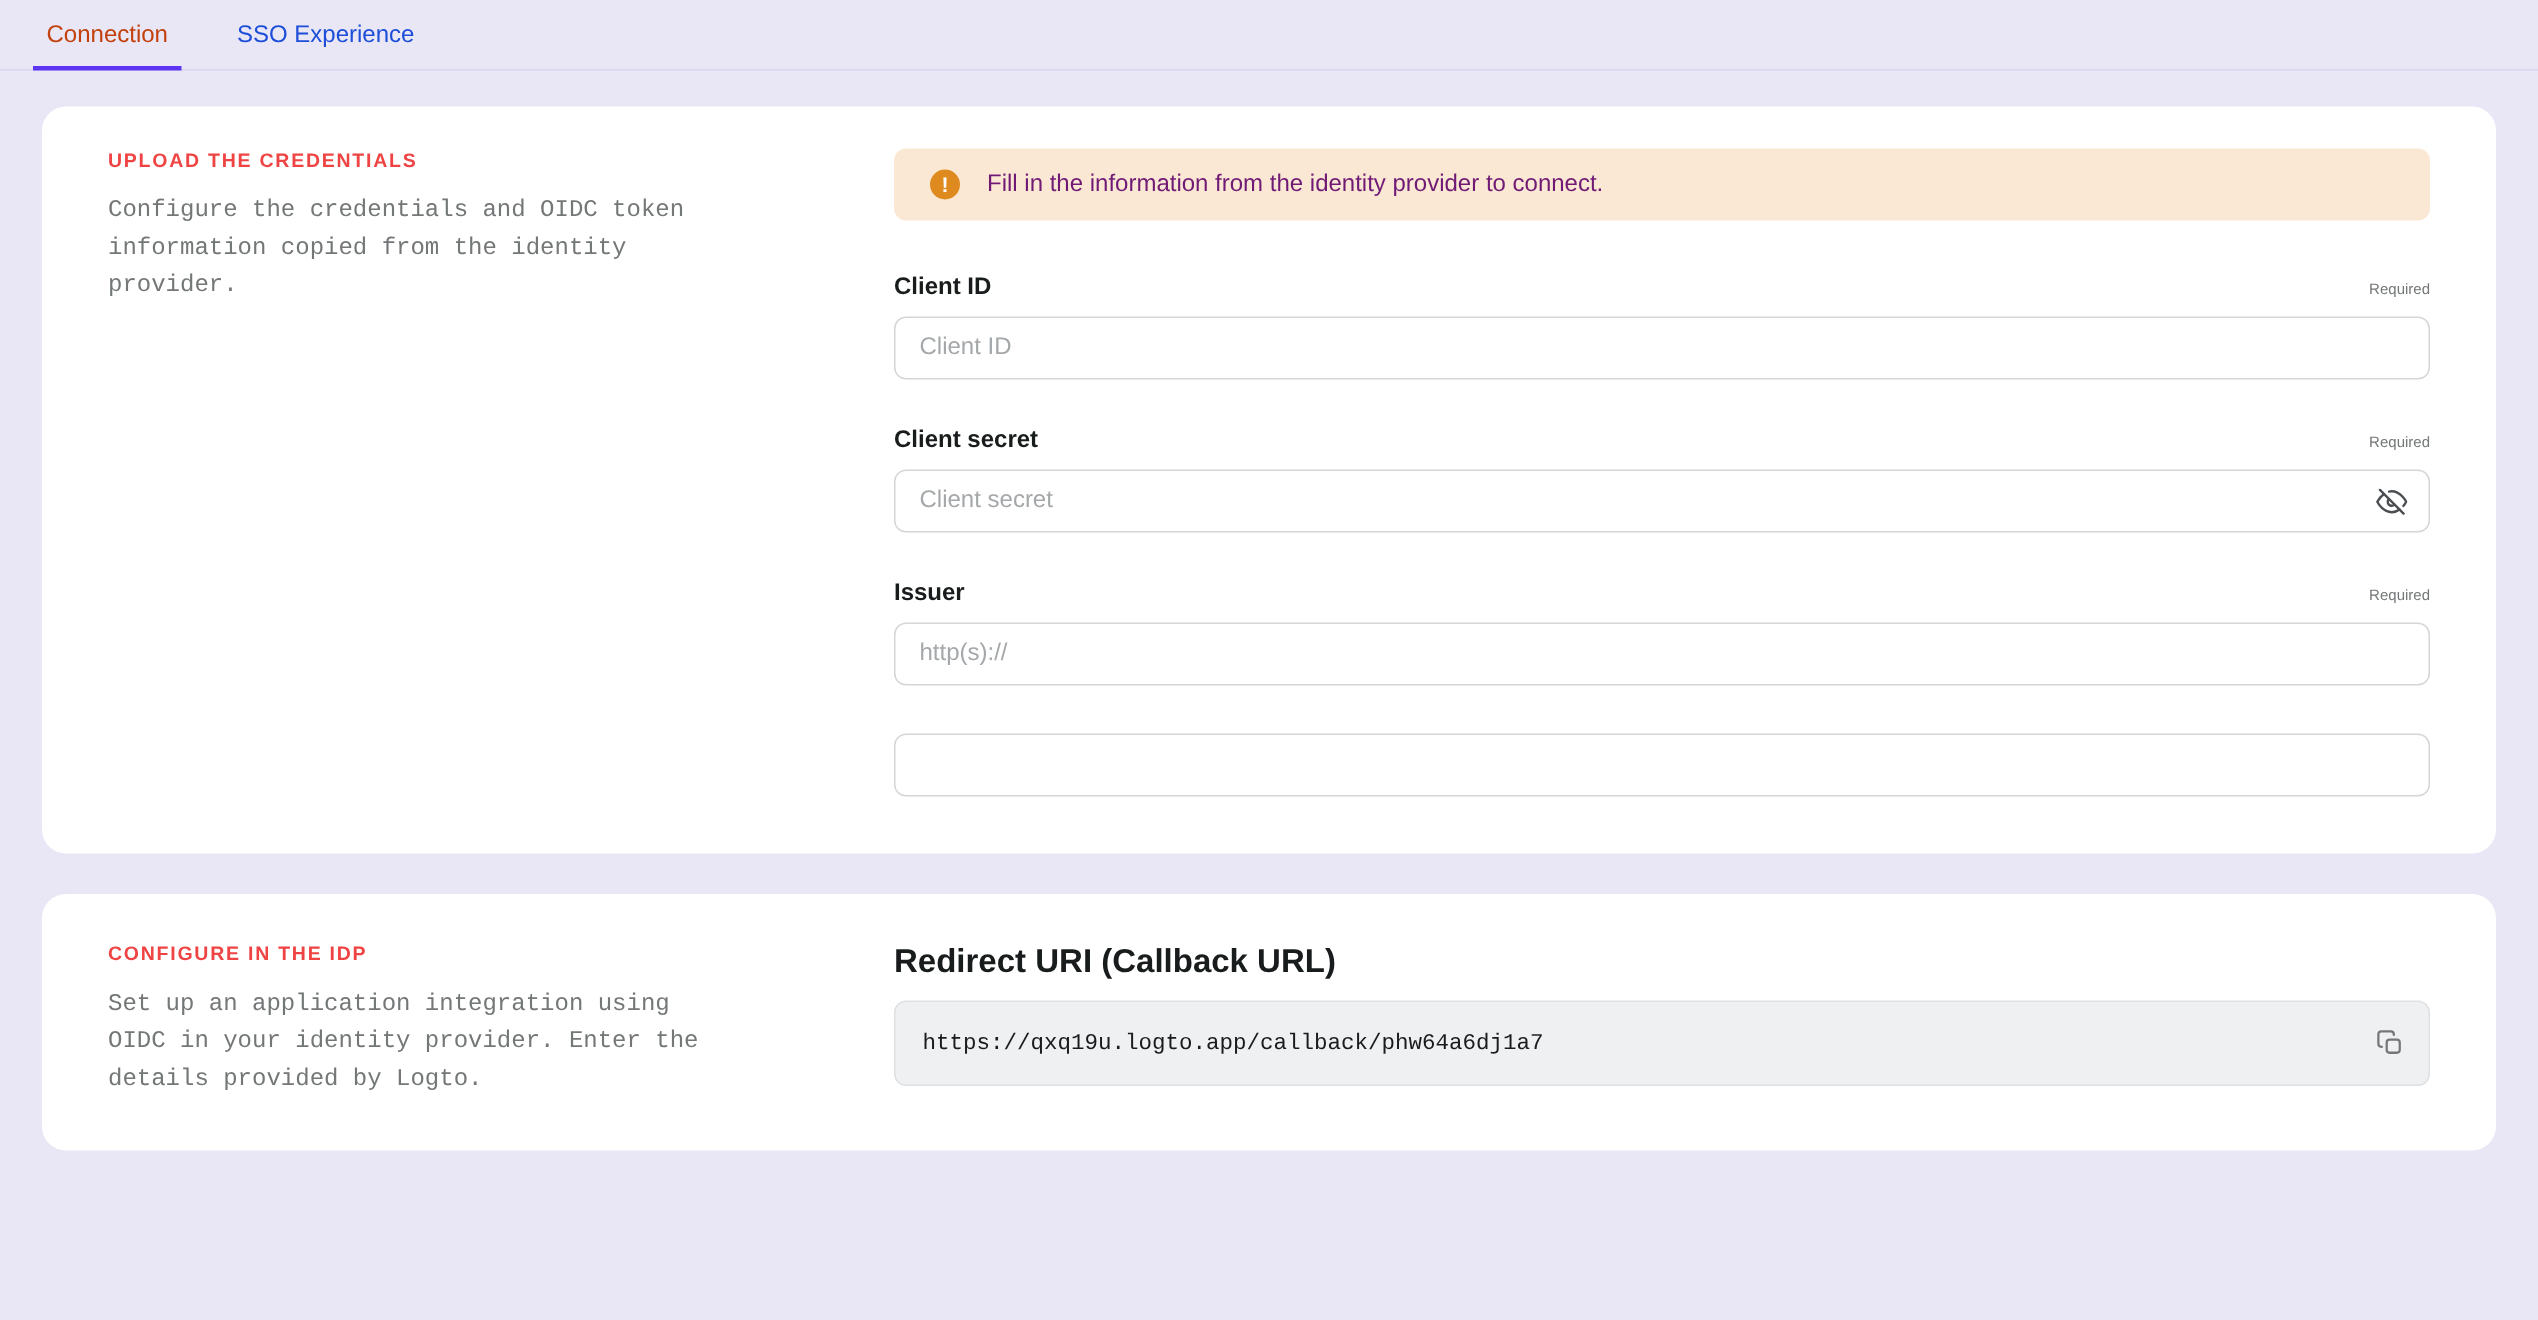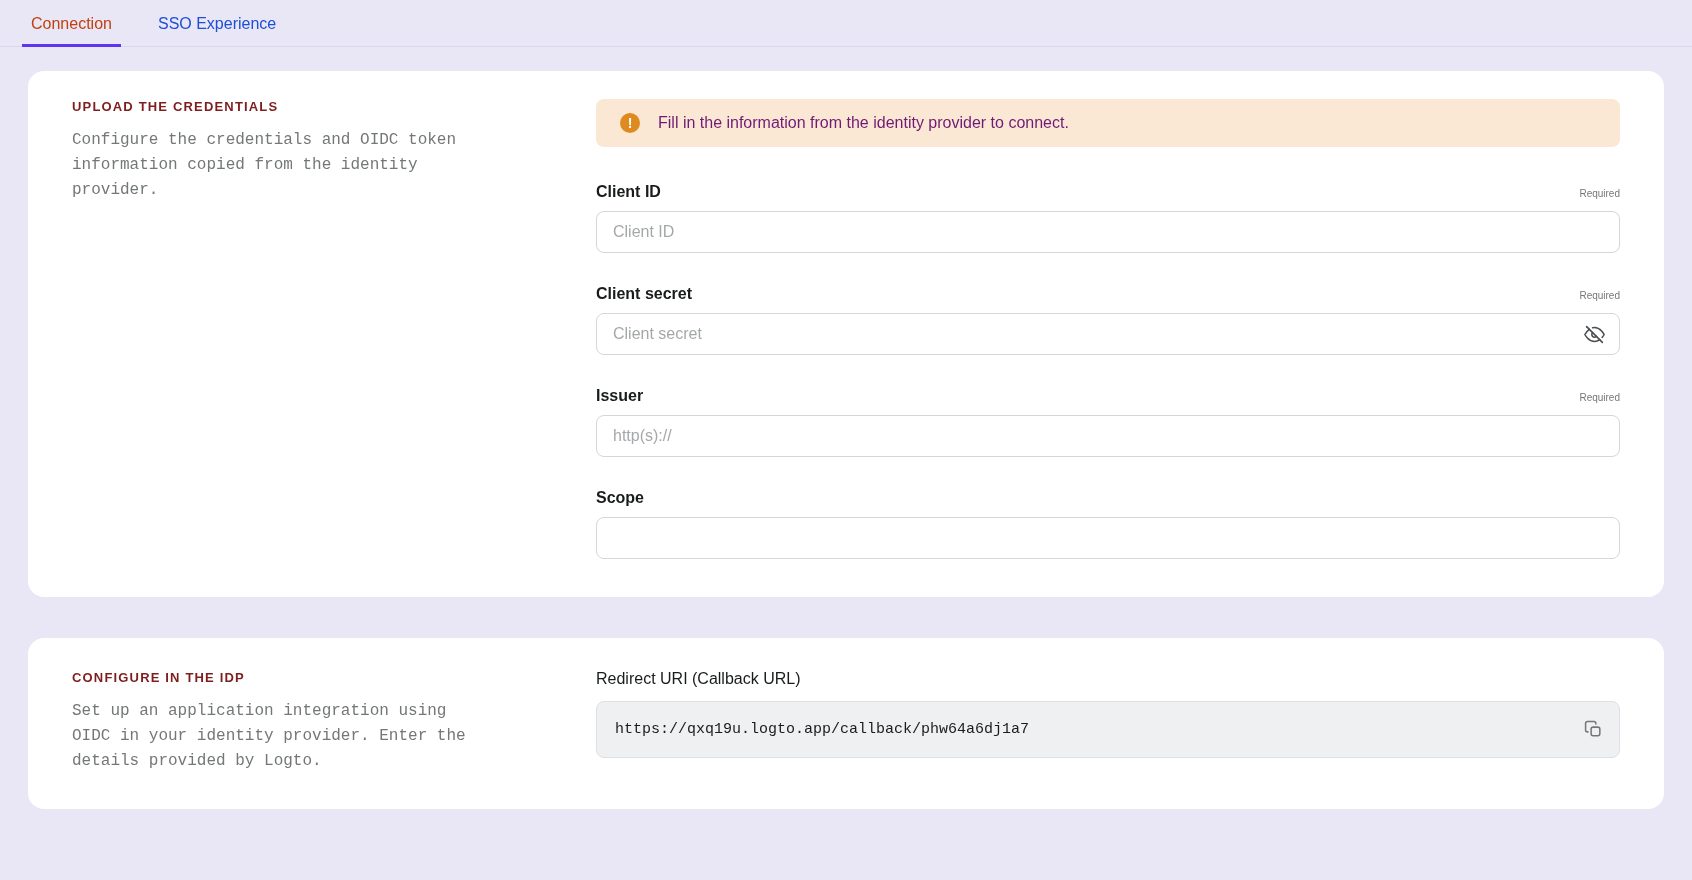--- a/index.html
+++ b/index.html
@@ -33,31 +33,31 @@
     border-bottom-color: #5d34f2;
   }
 
   
   .card {
     background: #ffffff;
     border-radius: 16px;
     margin: 24px 28px 0;
     padding: 28px 44px 36px;
   }
-  .card.second { margin-top: 41px; padding: 32px 44px 36px; }
+  .card.second { margin-top: 27px; padding: 32px 44px 36px; }
 
   .card-row { display: flex; align-items: flex-start; }
   .col-left { flex: 0 0 430px; margin-right: 94px; }
   .col-right { flex: 1 1 auto; min-width: 0; }
 
   .section-heading {
     font-size: 13px;
     font-weight: 700;
     letter-spacing: 0.09em;
-    color: #7f1d1d;
+    color: #ef4444;
     text-transform: uppercase;
     margin-bottom: 14px;
   }
   .section-desc {
     font-size: 16px;
     line-height: 1.55;
     color: #747778;
     max-width: 420px;
     font-family: Liberation Mono, monospace;
   }
@@ -124,21 +124,21 @@
     color: #4b4e51;
     cursor: pointer;
     display: flex;
     align-items: center;
     justify-content: center;
     padding: 0;
   }
   .input-icon-btn svg { width: 21px; height: 21px; }
 
   
-  .uri-label { font-size: 16px; font-weight: 400; color: #191c1d; margin-bottom: 13px; }
+  .uri-label { font-size: 22px; font-weight: 700; color: #191c1d; margin-bottom: 13px; }
   .uri-box {
     display: flex;
     align-items: center;
     height: 57px;
     background: #eff0f1;
     border: 1px solid #dfe0e3;
     border-radius: 8px;
     padding: 0 13px 0 18px;
   }
   .uri-value {
@@ -217,24 +217,20 @@
         <div class="field-head">
           <span class="field-label">Issuer</span>
           <span class="field-required">Required</span>
         </div>
         <div class="input-wrap">
           <input type="text" class="text-input" placeholder="http(s)://" style="">
         </div>
       </div>
 
       <div class="field">
-        <div class="field-head">
-          <span class="field-label">Scope</span>
-          <span class="field-required"></span>
-        </div>
         <div class="input-wrap">
           <input type="text" class="text-input" placeholder="" style="">
         </div>
       </div>
 
     </div>
   </div>
 </div>
 
 <div class="card second">

